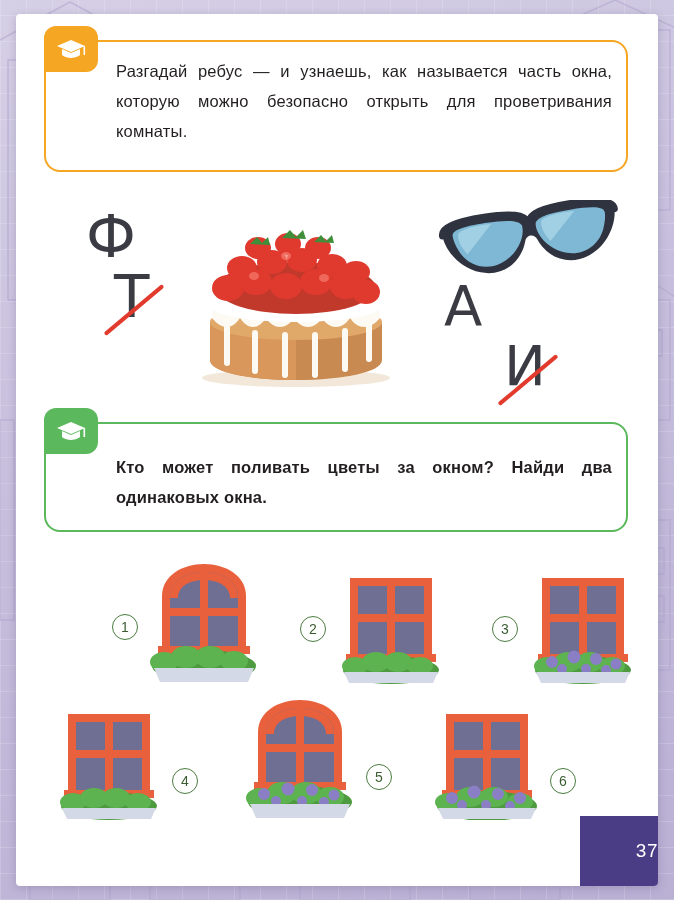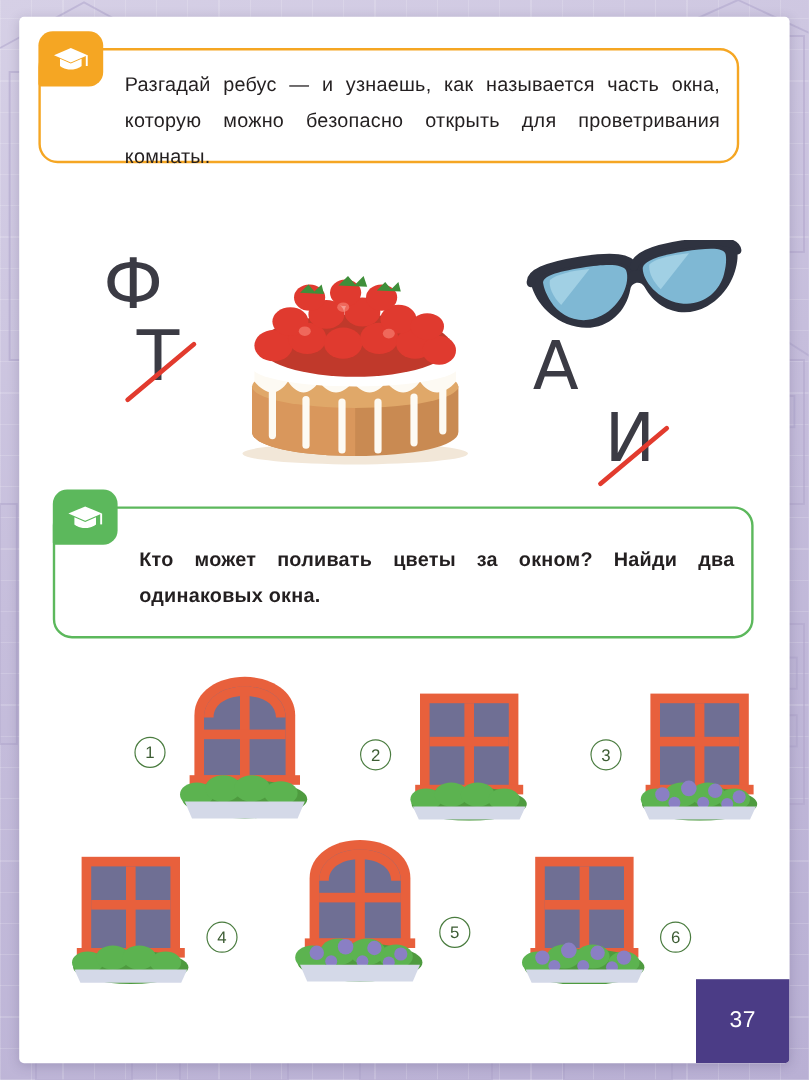--- a/index.html
+++ b/index.html
@@ -37,21 +37,21 @@
     overflow: hidden;
   }
 
   
   .task {
     position: absolute;
     border-radius: 16px;
     background: #fff;
   }
   .task-1 {
-    left: 16px; top: 26px; width: 584px; height: 96px;
+    left: 28px; top: 26px; width: 584px; height: 132px;
     border: 2px solid #f5a623;
   }
   .task-2 {
     left: 28px; top: 408px; width: 584px; height: 110px;
     border: 2px solid #5cb85c;
   }
   .task-text {
     position: absolute;
     left: 70px; top: 14px; right: 14px;
     font-size: 16.5px;
@@ -114,21 +114,21 @@
     background: #fff;
     font-family: "Liberation Sans", sans-serif;
   }
 
   
   .page-num-box {
     position: absolute;
     right: 0; bottom: 0;
     width: 78px; height: 70px;
     background: #4b3c86;
-    display: flex; align-items: center; justify-content: center;
+    display: flex; align-items: center; justify-content: flex-end;
   }
   .page-num {
     color: #fff; font-size: 19px; letter-spacing: 0.5px;
   }
 </style>
 </head>
 <body>
 
 <div class="bg-pattern"></div>
 <svg class="bg-houses" viewBox="0 0 674 900" preserveAspectRatio="none">

